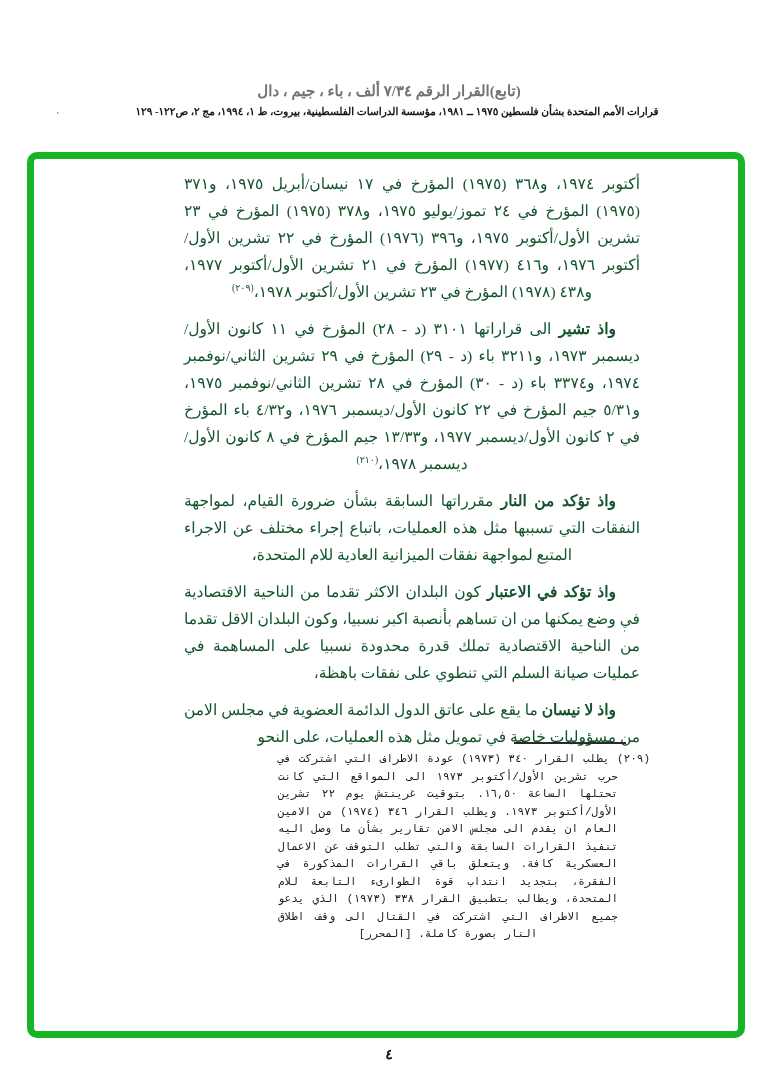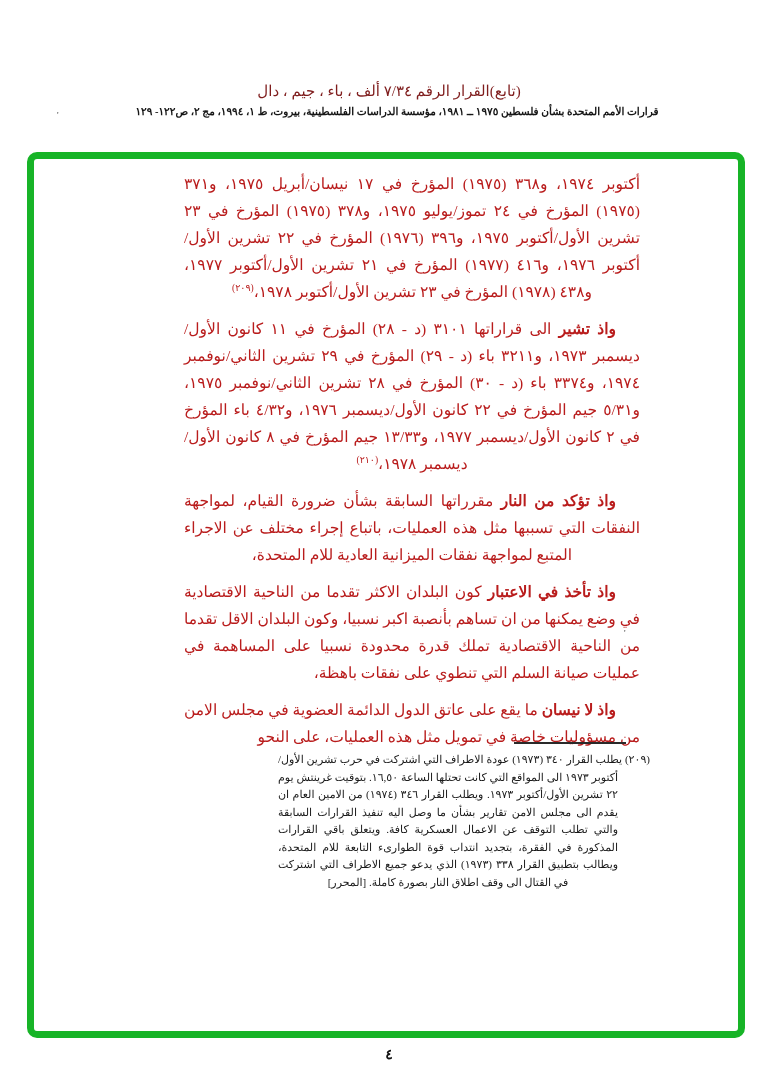--- a/index.html
+++ b/index.html
@@ -18,22 +18,22 @@
   .header {
     position: absolute;
     top: 82px;
     left: 0;
     right: 0;
     text-align: center;
     direction: rtl;
   }
   .doc-title {
     font-size: 15px;
-    font-weight: normal;
-    color: #7f1d1d;
+    font-weight: bold;
+    color: #737373;
     letter-spacing: 0.2px;
   }
   .doc-source {
     margin-top: 5px;
     font-size: 10.5px;
     font-weight: bold;
     color: #161616;
     white-space: nowrap;
     padding-left: 16px;
   }
@@ -50,21 +50,21 @@
   }
   .body-text {
     position: absolute;
     top: 170px;
     right: 138px;
     width: 456px;
     direction: rtl;
     text-align: justify;
     font-size: 15.5px;
     line-height: 27px;
-    color: #b91c1c;
+    color: #14532d;
   }
   .body-text p { margin: 0; }
   .body-text p.indent { text-indent: 24px; margin-top: 10px; }
   .body-text p.last-center { text-align-last: center; }
   .lead { font-weight: bold; }
   sup.fn-ref {
     font-size: 9.5px;
     line-height: 0;
     vertical-align: 6px;
     letter-spacing: 0;
@@ -72,20 +72,21 @@
   .footnotes {
     position: absolute;
     top: 742px;
     right: 128px;
     width: 372px;
     direction: rtl;
     text-align: justify;
     font-size: 11px;
     line-height: 17.5px;
     color: #1a1a1a;
+    font-family: Liberation Mono, monospace;
   }
   .fn-rule {
     width: 112px;
     height: 2px;
     background: #2a2a2a;
     margin: 0 24px 7px 0;
   }
   .footnotes p {
     margin: 0;
     padding-right: 32px;
@@ -122,21 +123,21 @@
   </div>
 
   <span class="scan-artifact artifact-1">'</span>
 
   <div class="green-frame"></div>
 
   <div class="body-text">
     <p class="last-center"><span class="lead"></span><span>أكتوبر ١٩٧٤، و٣٦٨ (١٩٧٥) المؤرخ في ١٧ نيسان/أبريل ١٩٧٥، و٣٧١ (١٩٧٥) المؤرخ في ٢٤ تموز/يوليو ١٩٧٥، و٣٧٨ (١٩٧٥) المؤرخ في ٢٣ تشرين الأول/أكتوبر ١٩٧٥، و٣٩٦ (١٩٧٦) المؤرخ في ٢٢ تشرين الأول/أكتوبر ١٩٧٦، و٤١٦ (١٩٧٧) المؤرخ في ٢١ تشرين الأول/أكتوبر ١٩٧٧، و٤٣٨ (١٩٧٨) المؤرخ في ٢٣ تشرين الأول/أكتوبر ١٩٧٨،</span><sup class="fn-ref">(٢٠٩)</sup></p>
     <p class="indent last-center"><span class="lead">واذ تشير</span><span> الى قراراتها ٣١٠١ (د - ٢٨) المؤرخ في ١١ كانون الأول/ديسمبر ١٩٧٣، و٣٢١١ باء (د - ٢٩) المؤرخ في ٢٩ تشرين الثاني/نوفمبر ١٩٧٤، و٣٣٧٤ باء (د - ٣٠) المؤرخ في ٢٨ تشرين الثاني/نوفمبر ١٩٧٥، و٥/٣١ جيم المؤرخ في ٢٢ كانون الأول/ديسمبر ١٩٧٦، و٤/٣٢ باء المؤرخ في ٢ كانون الأول/ديسمبر ١٩٧٧، و١٣/٣٣ جيم المؤرخ في ٨ كانون الأول/ديسمبر ١٩٧٨،</span><sup class="fn-ref">(٢١٠)</sup></p>
     <p class="indent last-center"><span class="lead">واذ تؤكد من النار</span><span> مقرراتها السابقة بشأن ضرورة القيام، لمواجهة النفقات التي تسببها مثل هذه العمليات، باتباع إجراء مختلف عن الاجراء المتبع لمواجهة نفقات الميزانية العادية للام المتحدة،</span></p>
-    <p class="indent"><span class="lead">واذ تأخذ في الاعتبار</span><span> كون البلدان الاكثر تقدما من الناحية الاقتصادية في وضع يمكنها من ان تساهم بأنصبة اكبر نسبيا، وكون البلدان الاقل تقدما من الناحية الاقتصادية تملك قدرة محدودة نسبيا على المساهمة في عمليات صيانة السلم التي تنطوي على نفقات باهظة،</span></p>
+    <p class="indent"><span class="lead">واذ تؤكد في الاعتبار</span><span> كون البلدان الاكثر تقدما من الناحية الاقتصادية في وضع يمكنها من ان تساهم بأنصبة اكبر نسبيا، وكون البلدان الاقل تقدما من الناحية الاقتصادية تملك قدرة محدودة نسبيا على المساهمة في عمليات صيانة السلم التي تنطوي على نفقات باهظة،</span></p>
     <p class="indent"><span class="lead">واذ لا نيسان</span><span> ما يقع على عاتق الدول الدائمة العضوية في مجلس الامن من مسؤوليات خاصة في تمويل مثل هذه العمليات، على النحو</span></p>
   </div>
 
   <span class="scan-artifact artifact-2">'</span>
 
   <div class="footnotes">
     <div class="fn-rule"></div>
     <p><span class="fn-label">(٢٠٩)</span>&nbsp;<span>يطلب القرار ٣٤٠ (١٩٧٣) عودة الاطراف التي اشتركت في حرب تشرين الأول/أكتوبر ١٩٧٣ الى المواقع التي كانت تحتلها الساعة ١٦,٥٠. بتوقيت غرينتش يوم ٢٢ تشرين الأول/أكتوبر ١٩٧٣. ويطلب القرار ٣٤٦ (١٩٧٤) من الامين العام ان يقدم الى مجلس الامن تقارير بشأن ما وصل اليه تنفيذ القرارات السابقة والتي تطلب التوقف عن الاعمال العسكرية كافة. ويتعلق باقي القرارات المذكورة في الفقرة، بتجديد انتداب قوة الطوارىء التابعة للام المتحدة، ويطالب بتطبيق القرار ٣٣٨ (١٩٧٣) الذي يدعو جميع الاطراف التي اشتركت في القتال الى وقف اطلاق النار بصورة كاملة. [المحرر]</span></p>
   </div>
 

